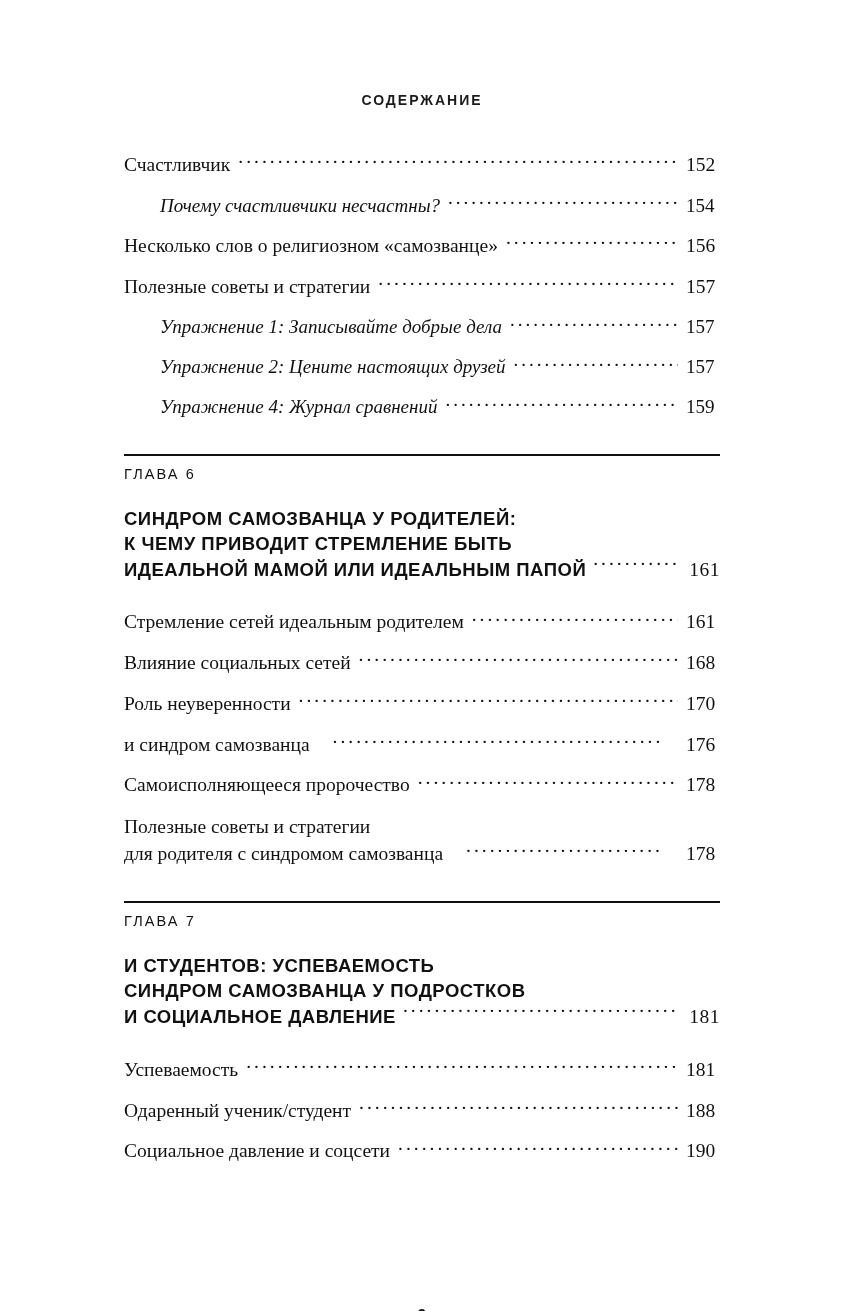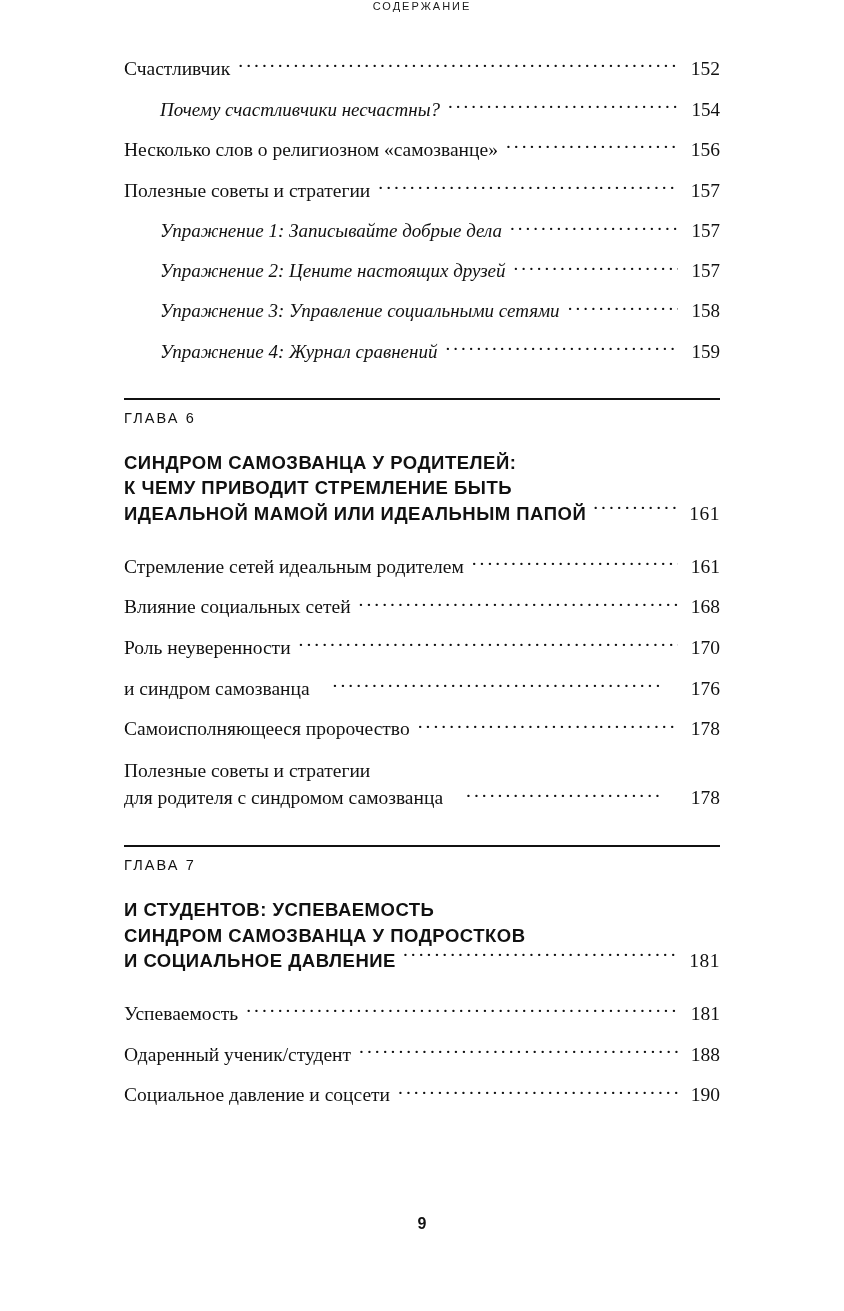--- a/index.html
+++ b/index.html
@@ -18,24 +18,25 @@
   .page {
     width: 844px;
     height: 1311px;
     box-sizing: border-box;
     padding: 0;
     position: relative;
   }
   .running-head {
     text-align: center;
     font-family: "Liberation Sans", sans-serif;
-    font-size: 11px;
+    font-size: 14px;
     letter-spacing: 2.0px;
     color: #1a1a1a;
-    font-weight: 400;
+    margin-top: 92px;
+    font-weight: 700;
   }
   .content {
     margin: 0 auto;
     width: 596px;
     padding-top: 44px;
   }
 
   
   .row {
     display: flex;
@@ -60,21 +61,21 @@
     left: 0;
     bottom: 0.14em;
     white-space: nowrap;
     font-size: 19.5px;
     letter-spacing: 3.0px;
     color: #111;
   }
   .row .pageno {
     font-size: 19.5px;
     min-width: 34px;
-    text-align: right;
+    text-align: left;
     white-space: nowrap;
   }
 
   .row.indent { padding-left: 36px; }
   .row.indent .title { font-style: italic; font-size: 19px; }
   .row.indent .leader::before { font-size: 19px; letter-spacing: 3.0px; }
   .row.indent .pageno { font-size: 19px; }
 
   
   .row.multiline { display: block; margin-bottom: 15px; }
@@ -197,25 +198,20 @@
       <span class="leader"></span>
       <span class="pageno">157</span>
     </div>
 
     <div class="row indent">
       <span class="title">Упражнение 2: Цените настоящих друзей</span>
       <span class="leader"></span>
       <span class="pageno">157</span>
     </div>
 
-    <div class="row indent">
-      <span class="title">Упражнение 3: Управление социальными сетями</span>
-      <span class="leader"></span>
-      <span class="pageno">158</span>
-    </div>
 
     <div class="row indent">
       <span class="title">Упражнение 4: Журнал сравнений</span>
       <span class="leader"></span>
       <span class="pageno">159</span>
     </div>
 
     <div class="chapter">
       <div class="rule"></div>
       <div class="kicker">ГЛАВА 6</div>

